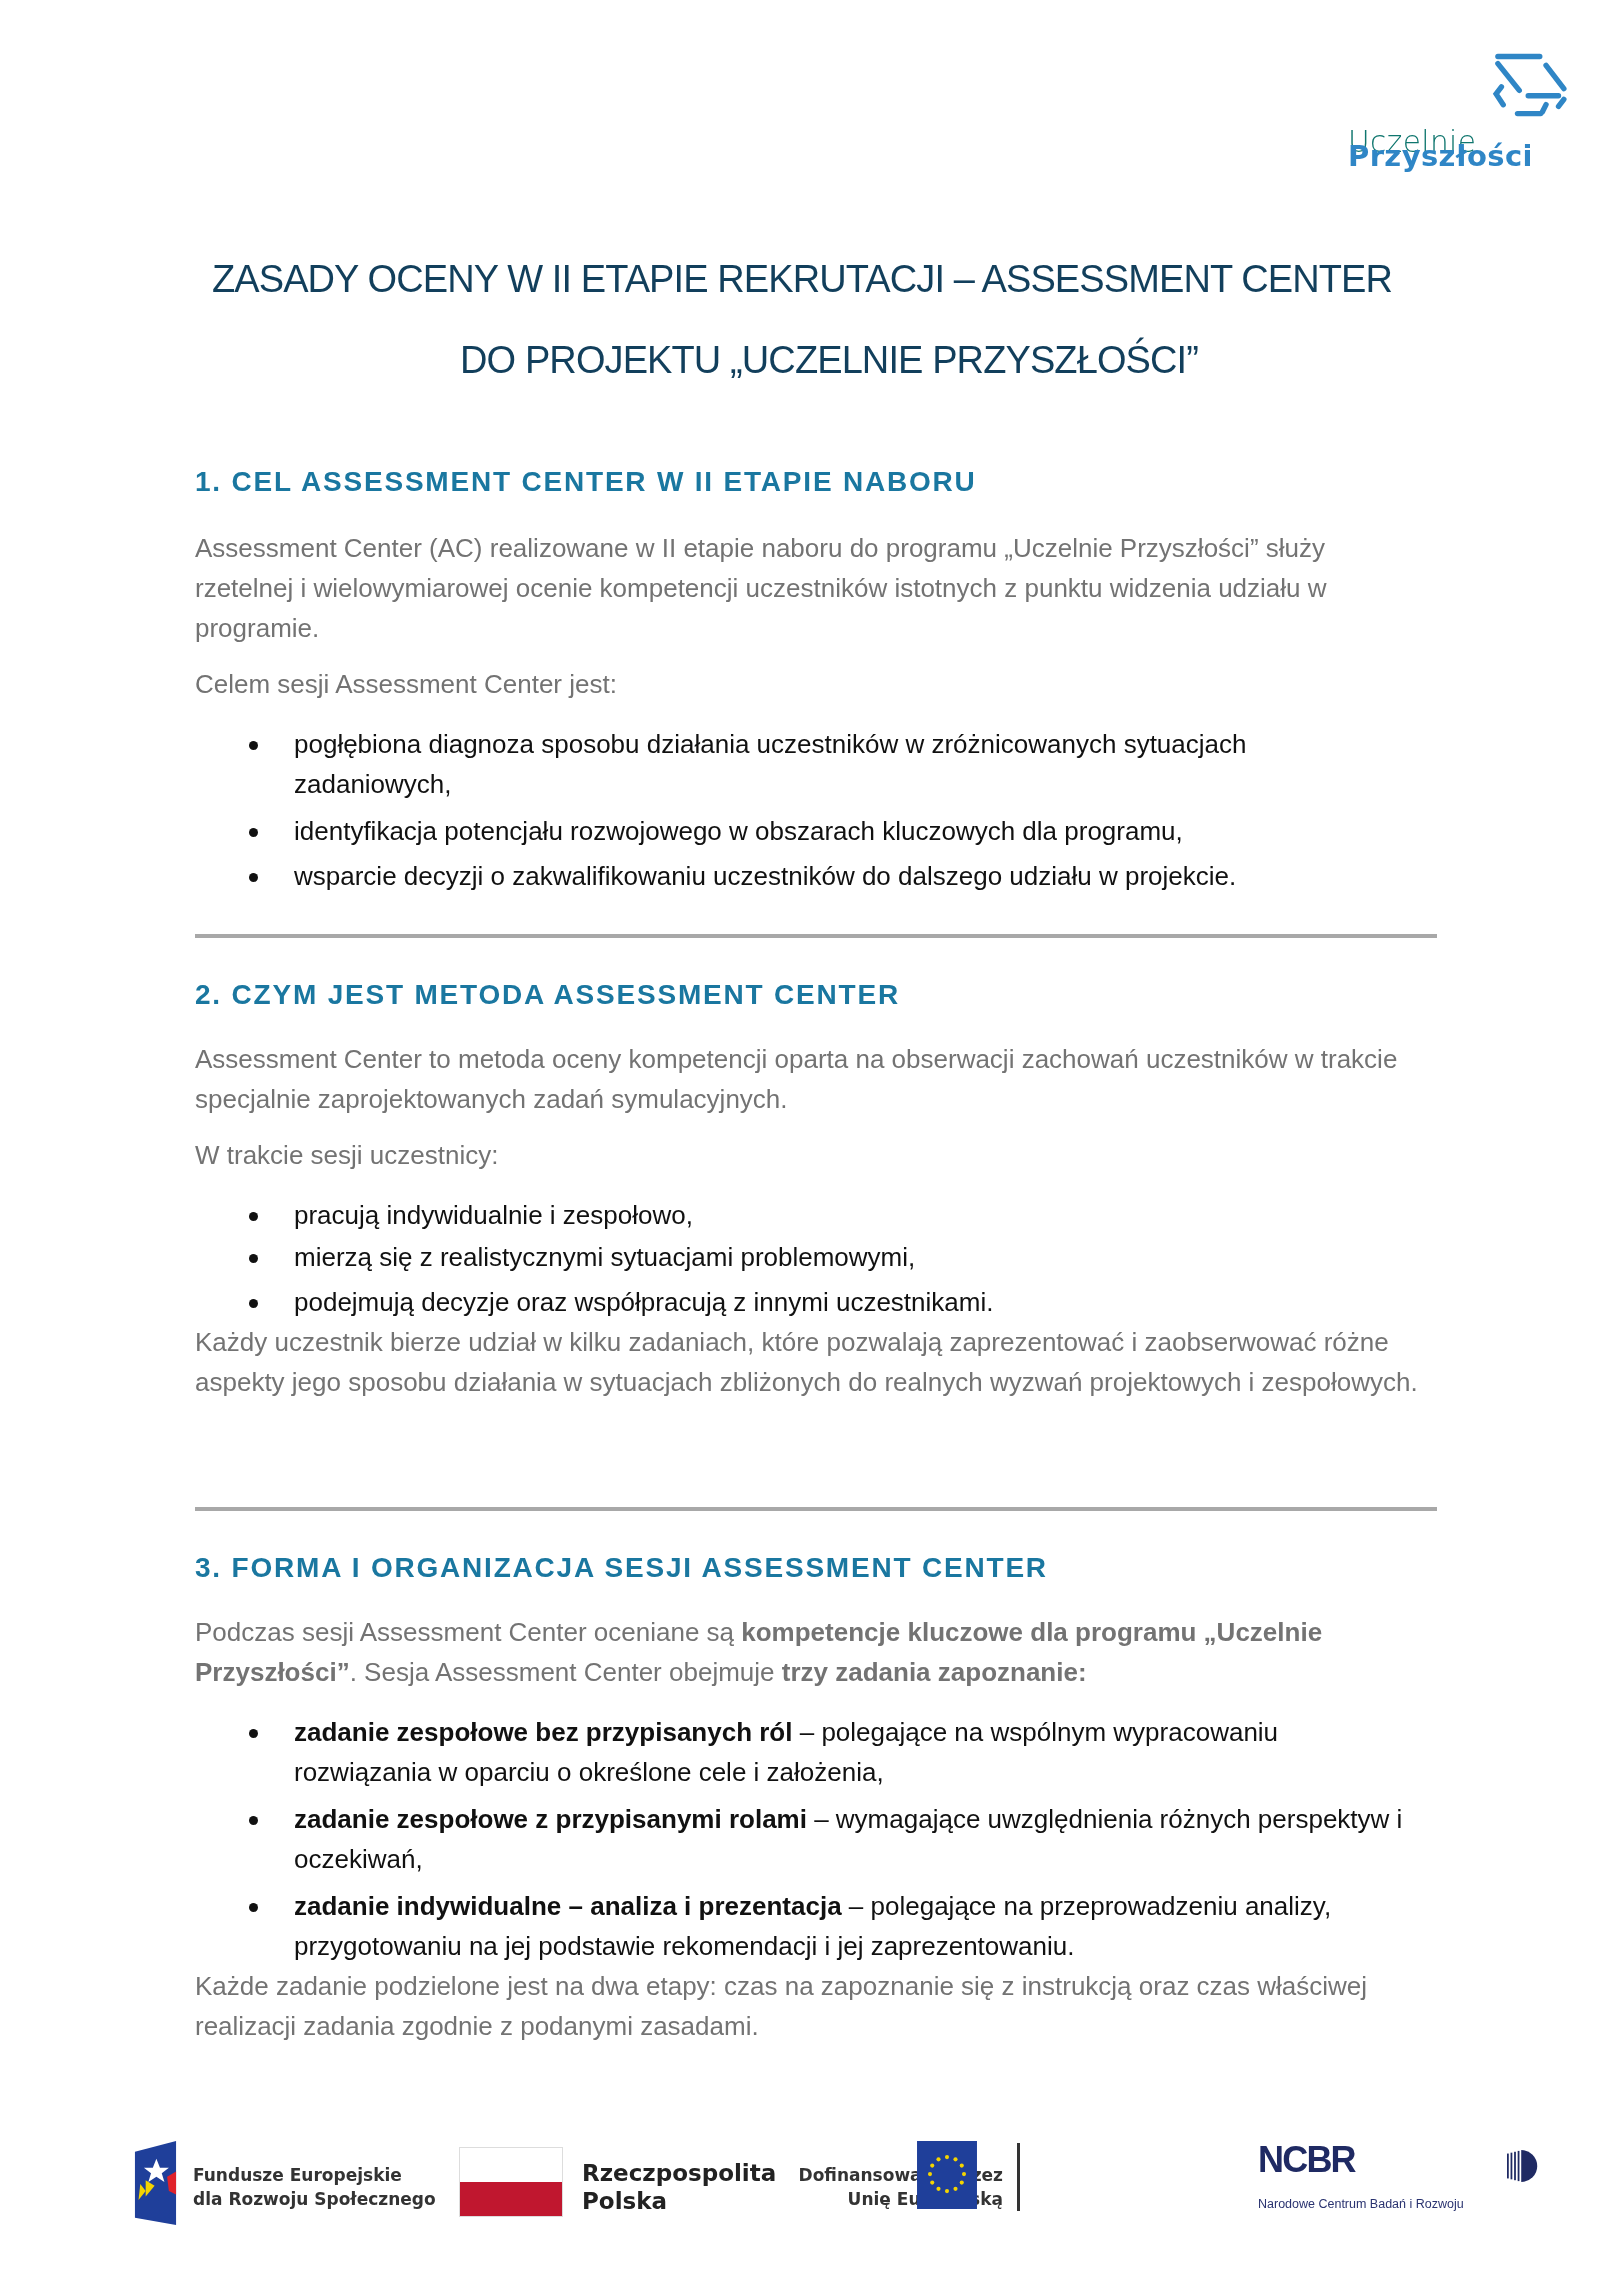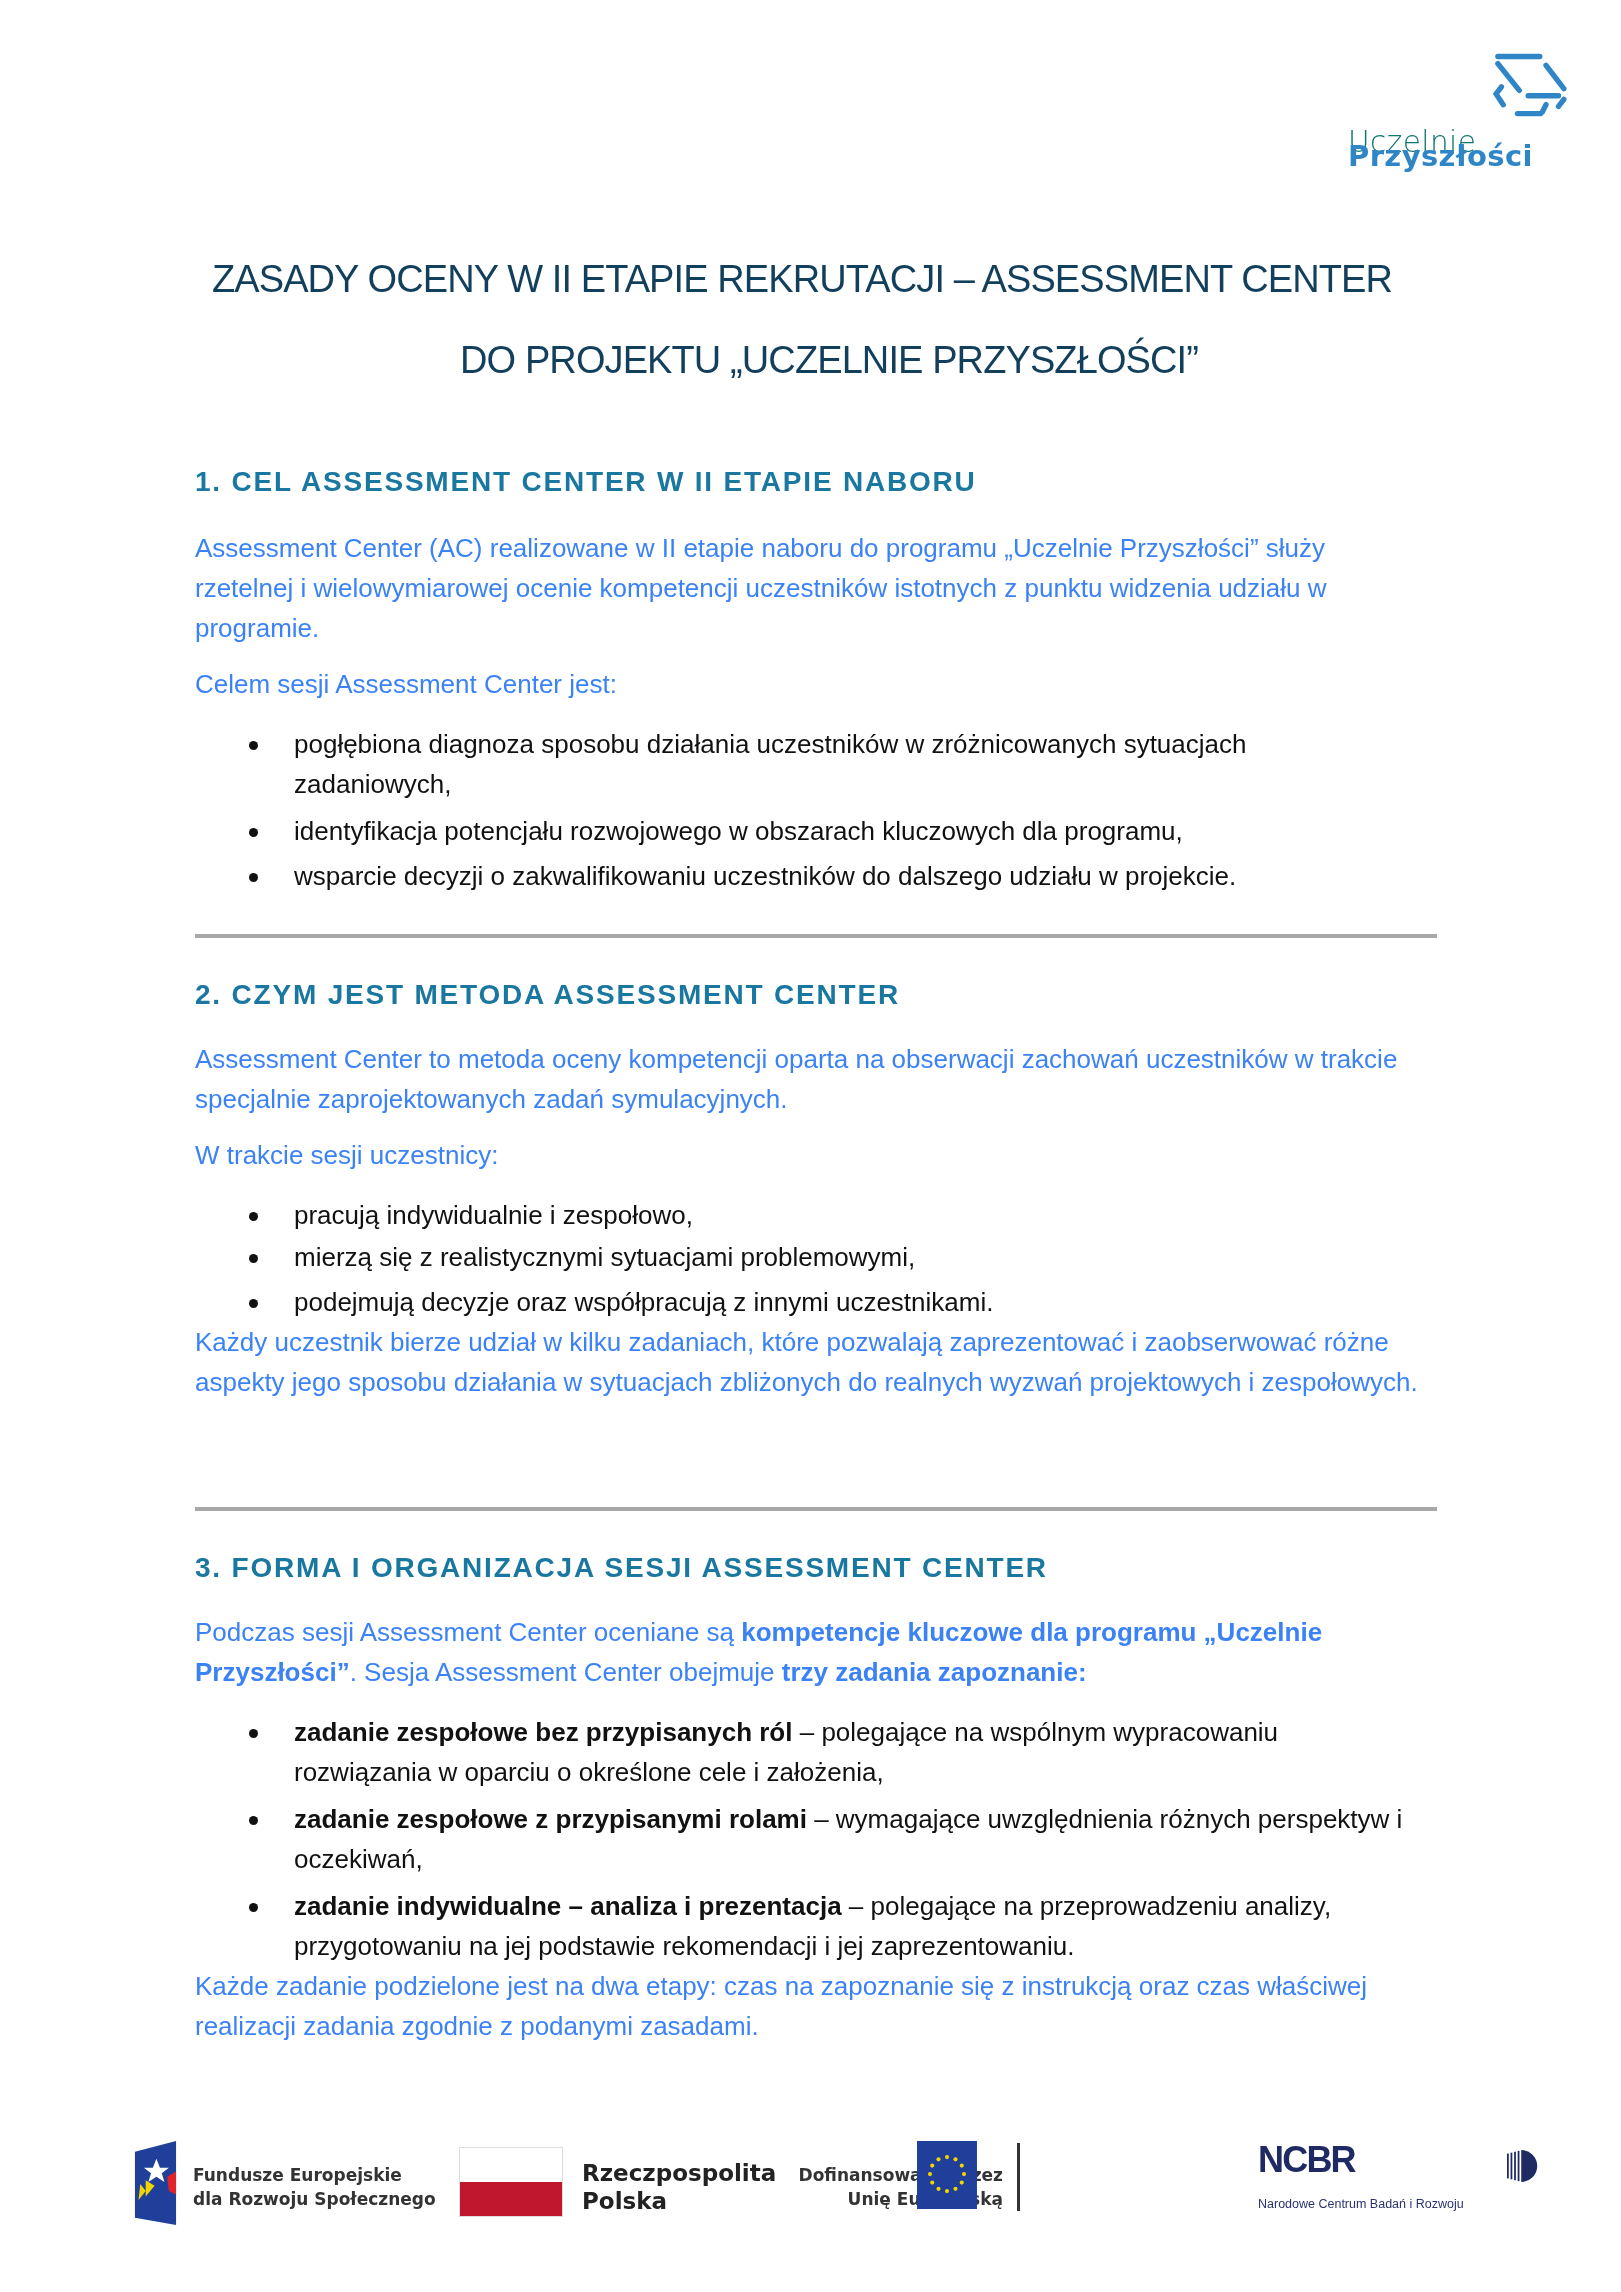--- a/index.html
+++ b/index.html
@@ -10,21 +10,21 @@
   .logo-text1 { position: absolute; left: 0; top: 76px; font-family: "DejaVu Sans", sans-serif; font-size: 29.6px; color: #0f766e; font-weight: 300; letter-spacing: 0.4px; }
   .logo-text2 { position: absolute; left: 0; top: 90px; font-family: "DejaVu Sans", sans-serif; font-size: 29px; color: #2f86c6; font-weight: bold; letter-spacing: 0.4px; }
   .logo-mark { position: absolute; left: 116px; top: 0; width: 107px; height: 81px; }
 
   .title { position: absolute; left: 0; width: 100%; text-align: center; color: #123f5c; font-size: 38px; letter-spacing: -0.9px; }
   .title.l1 { top: 258px; left: -9px; }
   .title.l2 { top: 339px; left: 18px; }
 
   .content { position: absolute; left: 195px; width: 1240px; }
   .h2 { color: #1a77a0; font-weight: bold; font-size: 28px; letter-spacing: 1.8px; }
-  .p { font-size: 26px; line-height: 40px; color: #3b82f6; }
+  .p { font-size: 26px; line-height: 40px; color: #737373; }
   .p b { font-weight: bold; }
   ul.bl { list-style: none; }
   ul.bl li { position: relative; padding-left: 99px; font-size: 26px; line-height: 40px; }
   ul.bl li .dot { position: absolute; left: 54px; top: 17px; width: 9px; height: 9px; background: #111; border-radius: 50%; }
   .hr { position: absolute; left: 195px; width: 1242px; height: 3.6px; background: #a8a8a8; }
 
   .footer { position: absolute; left: 0; top: 2123px; width: 100%; height: 125px; }
   .fe-logo { position: absolute; left: 133px; top: 18px; width: 45px; height: 84px; }
   .fe-text { position: absolute; left: 193px; top: 40px; font-family: "DejaVu Sans", sans-serif; font-size: 17px; line-height: 24px; color: #333; font-weight: bold; }
   .pl-flag { position: absolute; left: 459px; top: 24px; width: 104px; height: 70px; border: 0.9px solid #ddd; }

